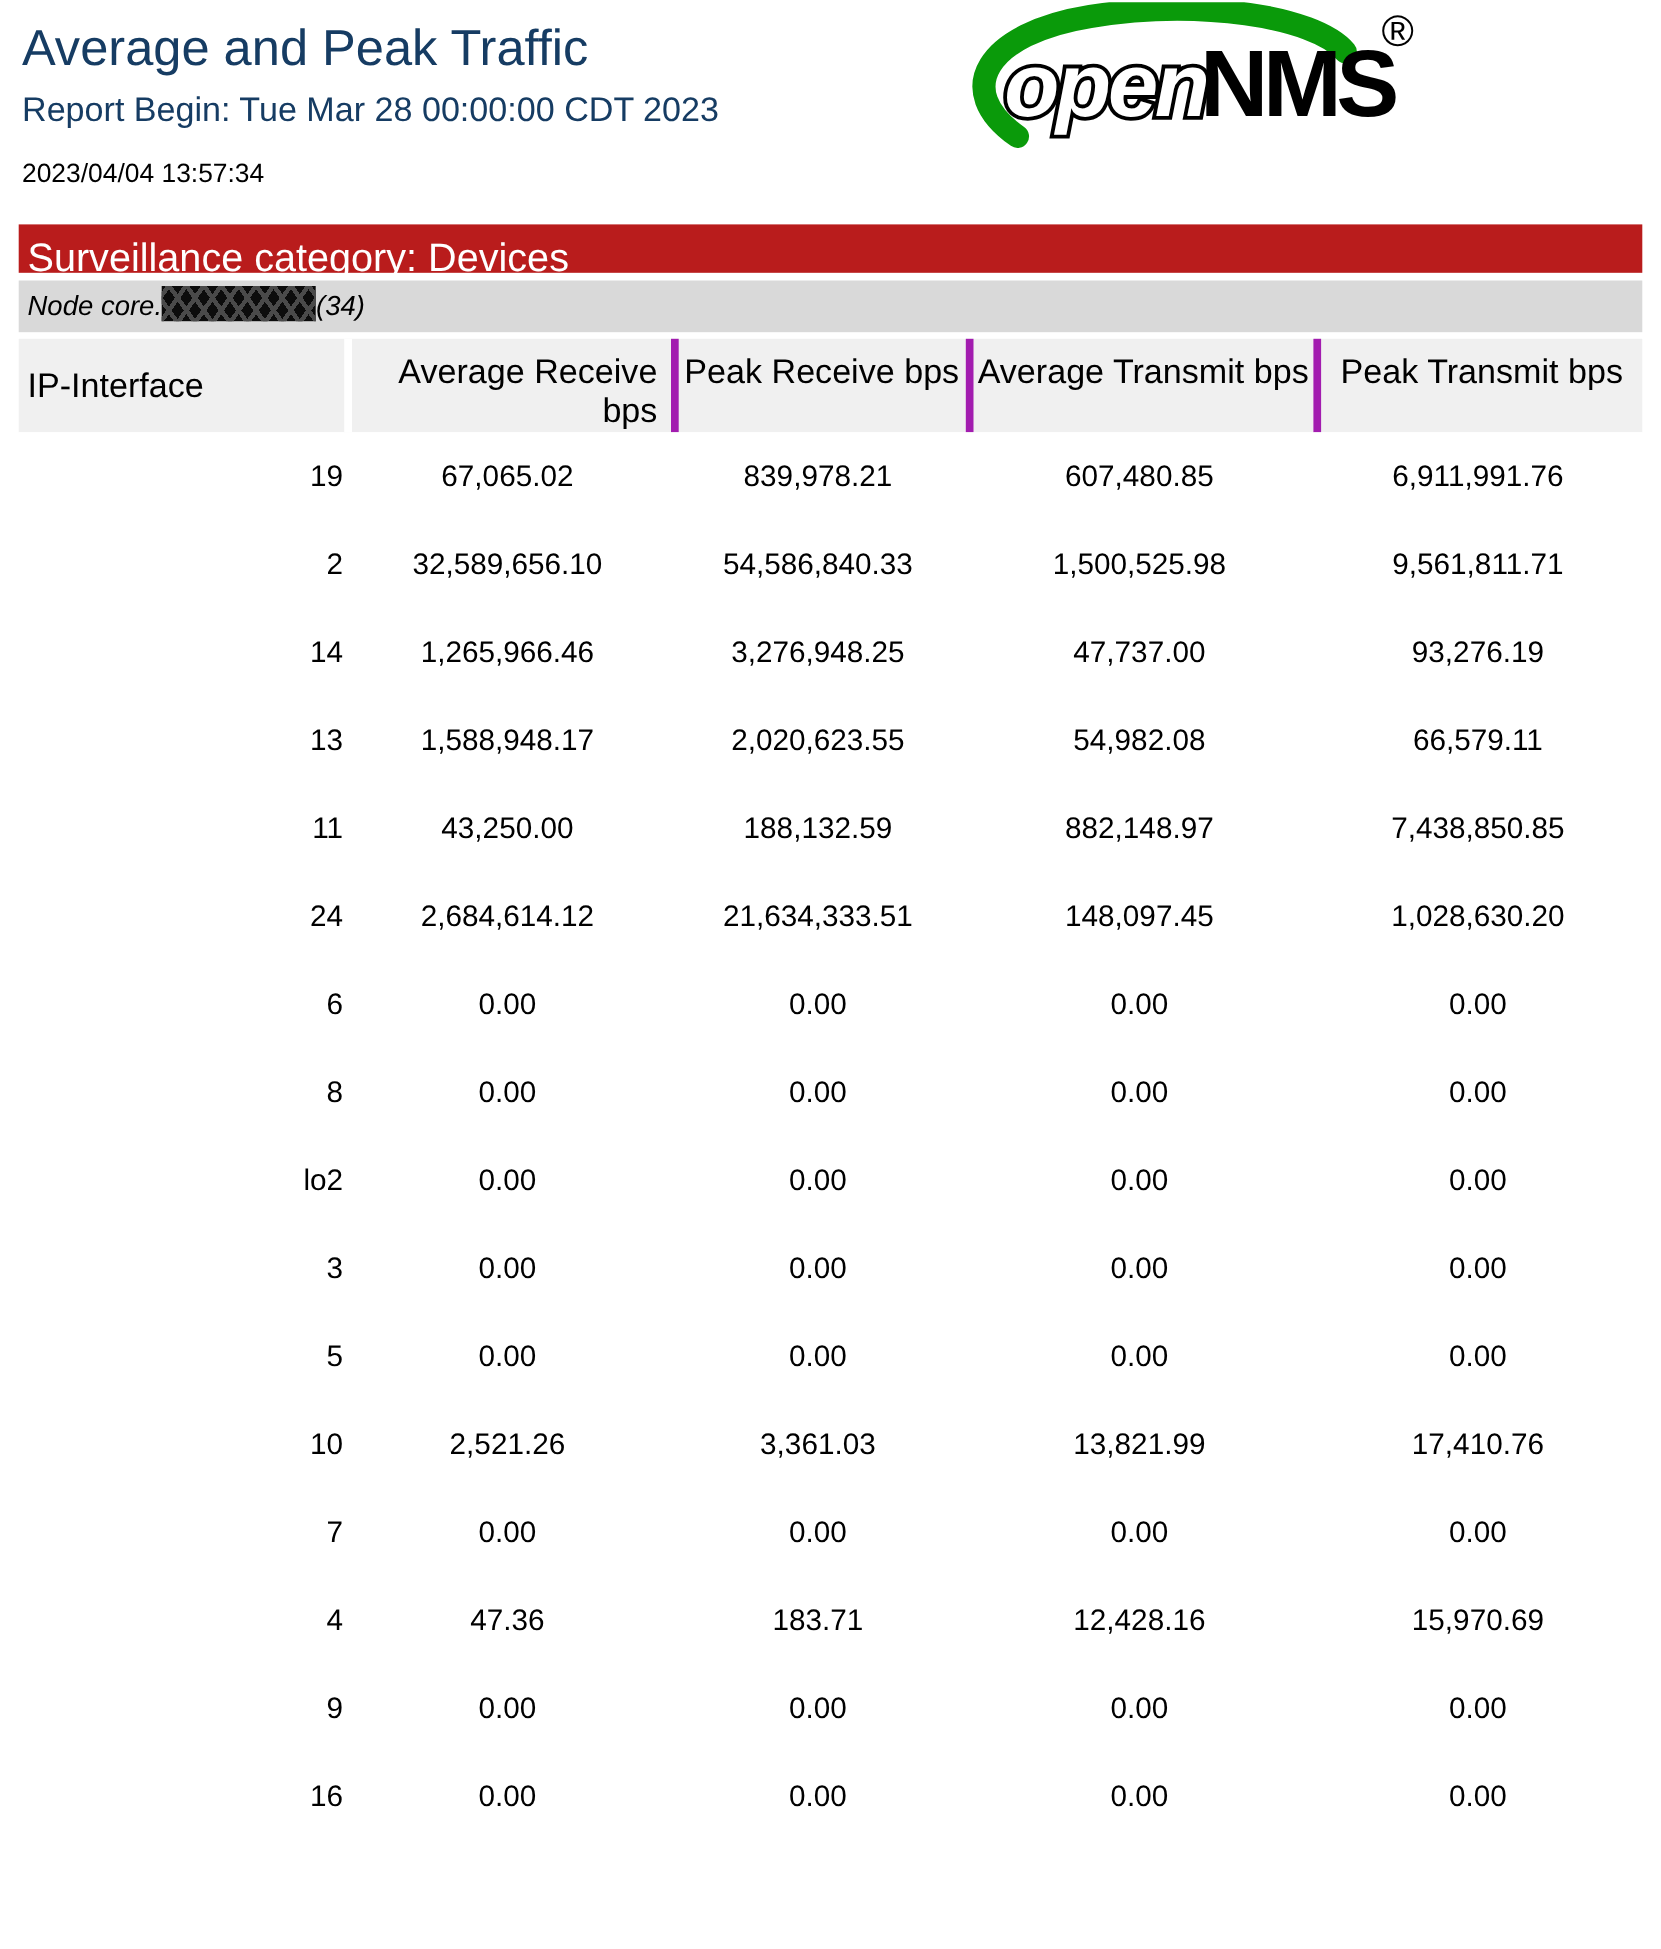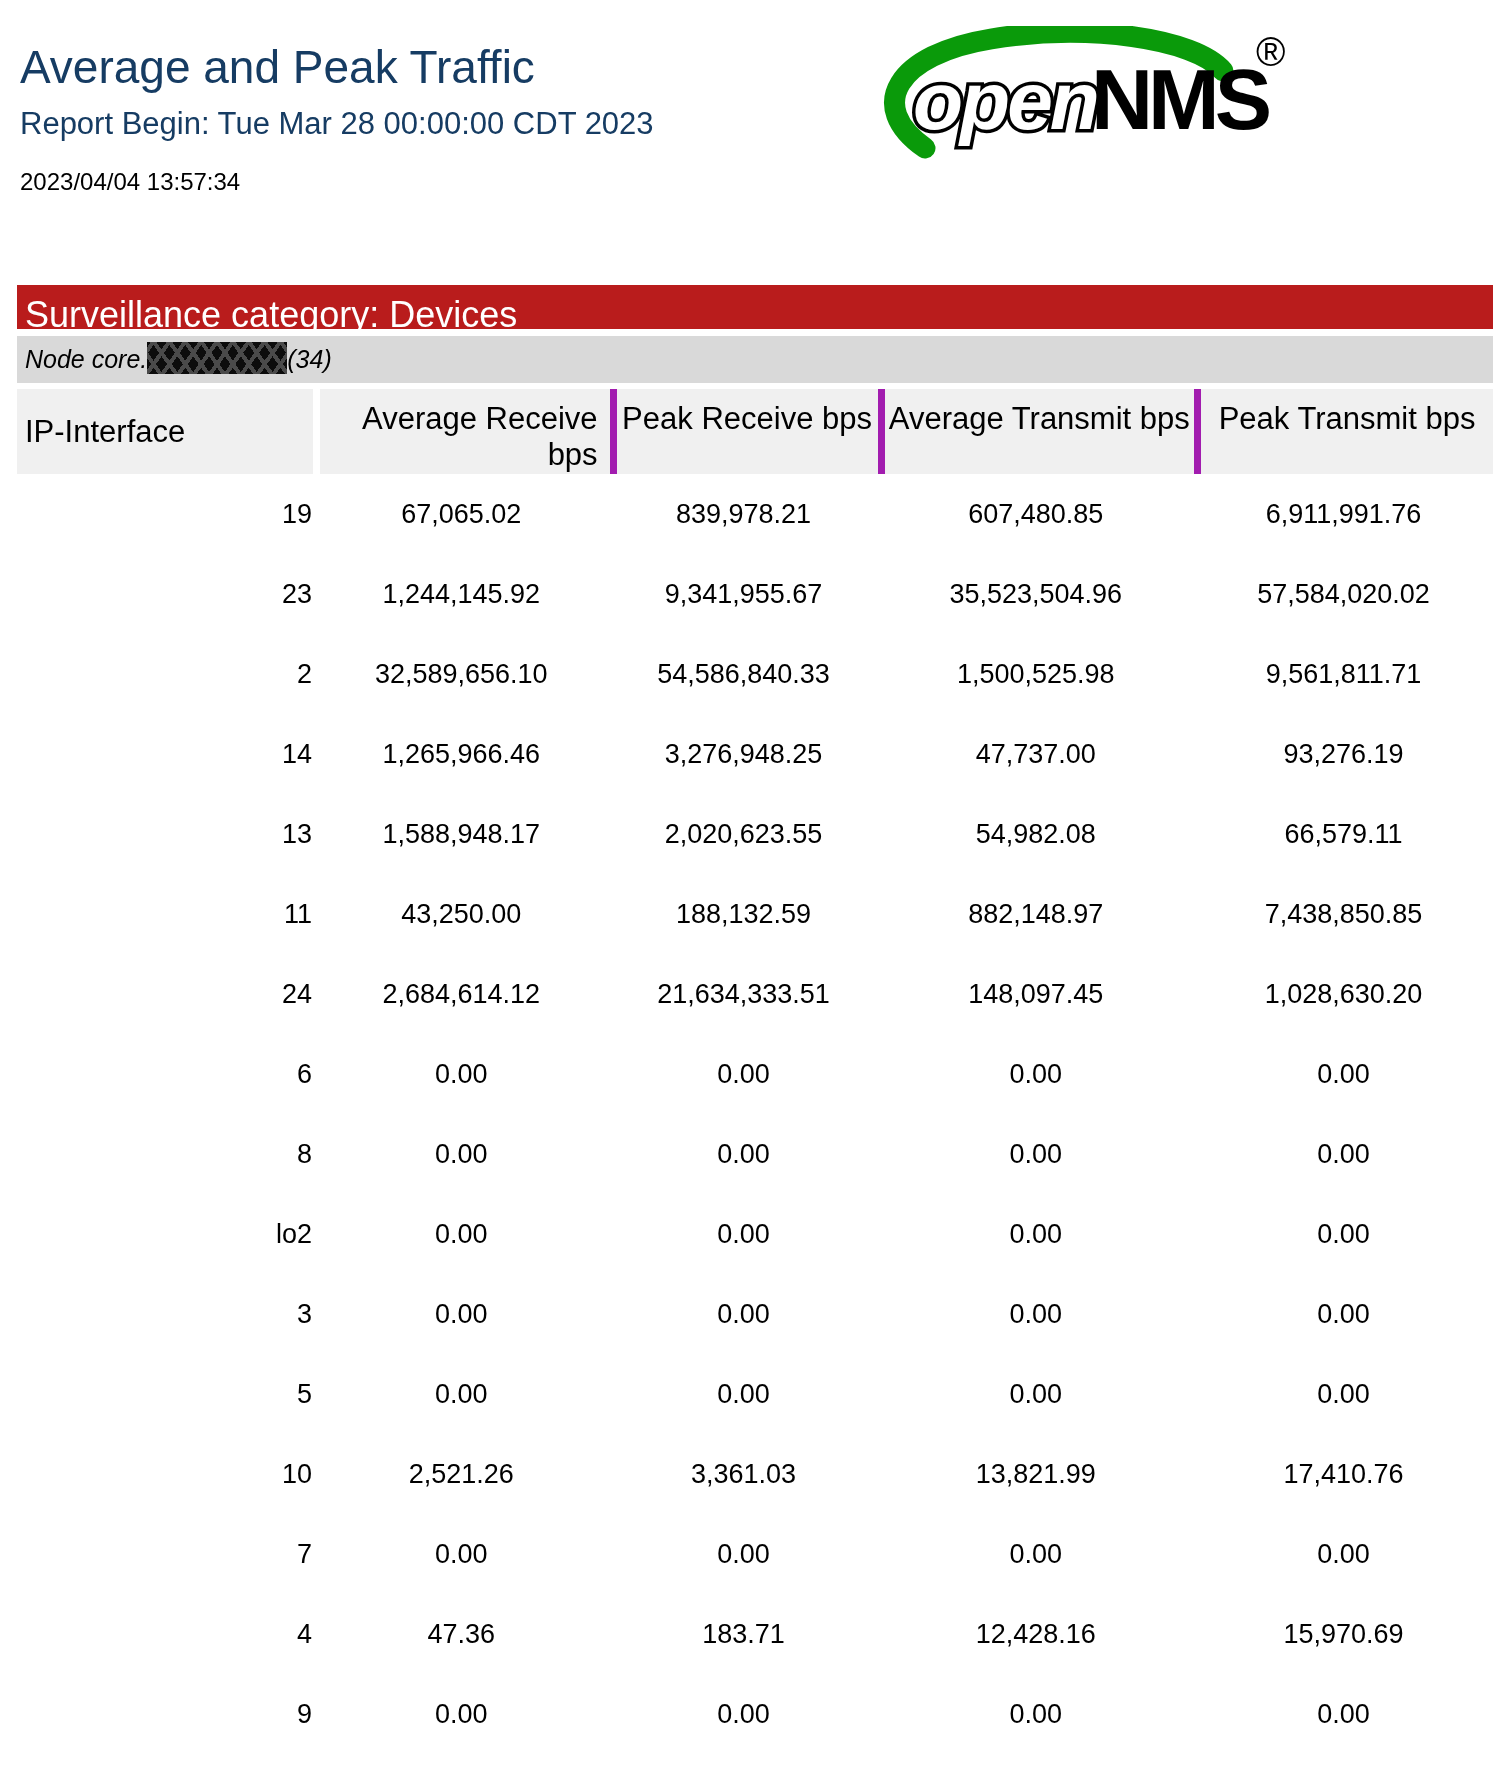--- a/index.html
+++ b/index.html
@@ -4,21 +4,21 @@
 <style>
   html,body{margin:0;padding:0;background:#ffffff;}
   body{
     width:1510px;height:1772px;overflow:hidden;
     font-family:"Liberation Sans","DejaVu Sans",sans-serif;
     color:#000;
   }
   .page{padding:0 17px;}
 
   
-  .report-header{position:relative;height:261px;margin-top:24px;}
+  .report-header{position:relative;height:204px;}
   .report-title{
     position:absolute;top:16px;left:3px;margin:0;
     font-size:46px;font-weight:500;color:#163c63;letter-spacing:0px;
   }
   .report-subtitle{
     position:absolute;top:82px;left:3px;margin:0;
     font-size:31px;font-weight:400;color:#163c63;
   }
   .report-timestamp{
     position:absolute;top:144px;left:3px;margin:0;
@@ -112,27 +112,20 @@
     </thead>
     <tbody>
         <tr>
     <td class="c1">19</td>
     <td class="c2">67,065.02</td>
     <td class="c3">839,978.21</td>
     <td class="c4">607,480.85</td>
     <td class="c5">6,911,991.76</td>
   </tr>
         <tr>
-    <td class="c1">23</td>
-    <td class="c2">1,244,145.92</td>
-    <td class="c3">9,341,955.67</td>
-    <td class="c4">35,523,504.96</td>
-    <td class="c5">57,584,020.02</td>
-  </tr>
-        <tr>
     <td class="c1">2</td>
     <td class="c2">32,589,656.10</td>
     <td class="c3">54,586,840.33</td>
     <td class="c4">1,500,525.98</td>
     <td class="c5">9,561,811.71</td>
   </tr>
         <tr>
     <td class="c1">14</td>
     <td class="c2">1,265,966.46</td>
     <td class="c3">3,276,948.25</td>

